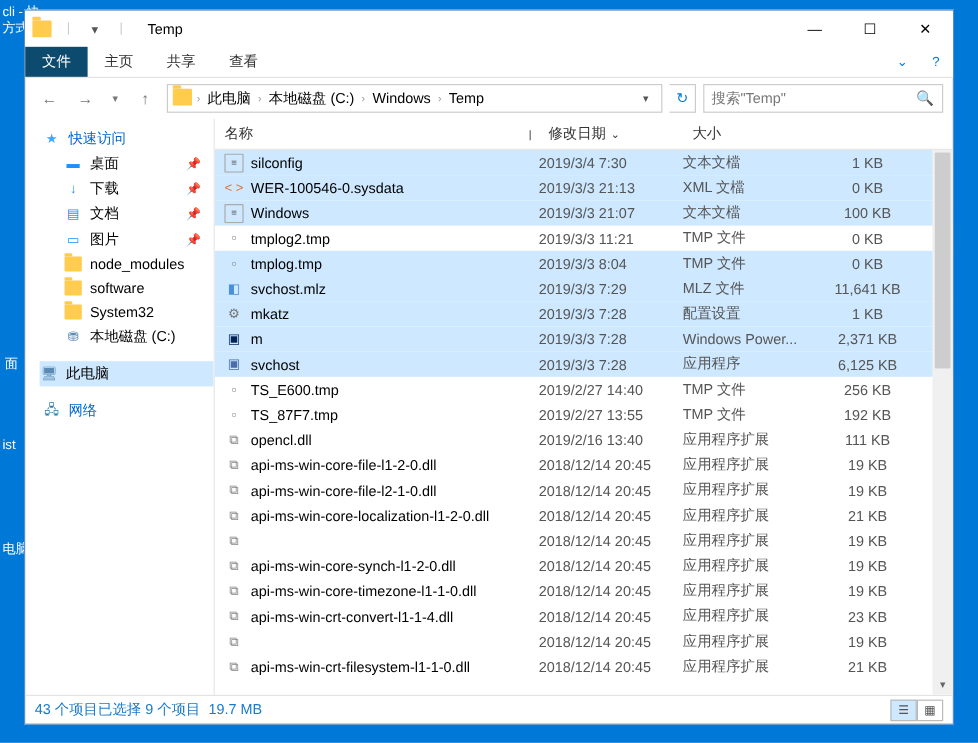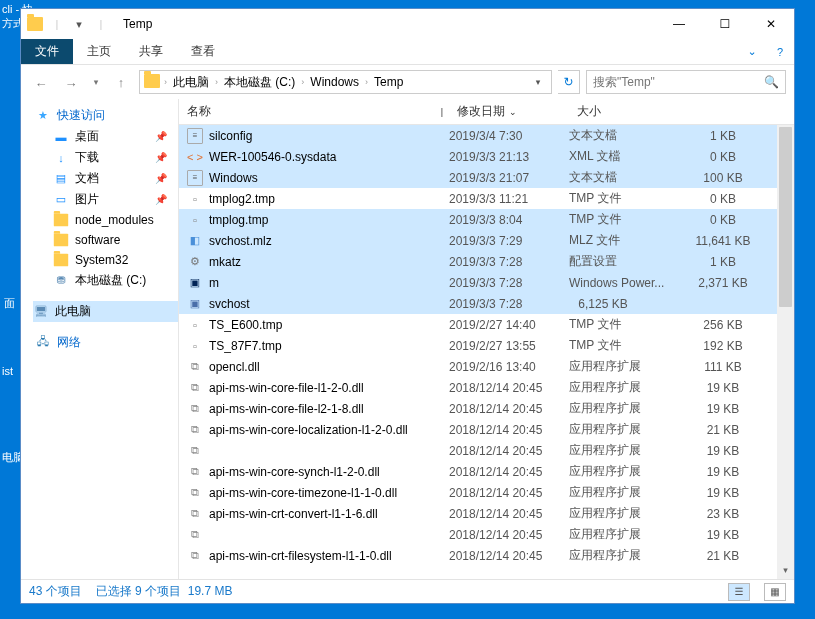--- a/index.html
+++ b/index.html
@@ -74,21 +74,21 @@
 .fico.cfg{color:#777;}
 .fico.ps{color:#012456;}
 .fico.exe{color:#4a6ea9;}
 .fico.dll{color:#888;}
 .scrollbar-v{position:absolute;right:0;top:0;bottom:0;width:17px;background:#f0f0f0;}
 .scrollbar-v .thumb{position:absolute;left:2px;right:2px;top:2px;height:180px;background:#cdcdcd;border-radius:1px;}
 .scrollbar-v .arr{position:absolute;left:0;right:0;height:17px;text-align:center;font-size:9px;color:#666;line-height:17px;}
 .scrollbar-v .arr.up{top:0;} .scrollbar-v .arr.dn{bottom:0;}
 
 
-.status { height:24px; border-top:1px solid #e3e3e3; display:flex; align-items:center; font-size:12px; color:#1979ca; padding:0 8px; gap:14px;}
+.status { height:24px; border-top:1px solid #e3e3e3; display:flex; align-items:center; font-size:12px; color:#1979ca; padding:0 8px; }
 .status .spacer{flex:1;}
 .status .view{width:22px;height:18px;border:1px solid #bbb;display:flex;align-items:center;justify-content:center;font-size:10px;color:#555;}
 .status .view.active{background:#cde8ff;}
 </style>
 </head>
 <body>
 
 <div class="desk-frag" style="left:2px;top:2px">cli - 快</div>
 <div class="desk-frag" style="left:2px;top:16px">方式</div>
 <div class="desk-frag" style="left:4px;top:296px">面</div>
@@ -299,20 +299,21 @@
             <div class="rdate">2019/3/3 7:28</div>
             <div class="rtype">Windows Power...</div>
             <div class="rsize">2,371 KB</div>
           </div>
           <div class="row sel">
             <div class="rname">
               <span class="fico exe">▣</span>
               <span>svchost</span>
             </div>
             <div class="rdate">2019/3/3 7:28</div>
+            <div class="rtype">应用程序</div>
             <div class="rsize">6,125 KB</div>
           </div>
           <div class="row">
             <div class="rname">
               <span class="fico tmp">▫</span>
               <span>TS_E600.tmp</span>
             </div>
             <div class="rdate">2019/2/27 14:40</div>
             <div class="rtype">TMP 文件</div>
             <div class="rsize">256 KB</div>
@@ -340,21 +341,21 @@
               <span class="fico dll">⧉</span>
               <span>api-ms-win-core-file-l1-2-0.dll</span>
             </div>
             <div class="rdate">2018/12/14 20:45</div>
             <div class="rtype">应用程序扩展</div>
             <div class="rsize">19 KB</div>
           </div>
           <div class="row">
             <div class="rname">
               <span class="fico dll">⧉</span>
-              <span>api-ms-win-core-file-l2-1-8.dll</span>
+              <span>api-ms-win-core-file-l2-1-0.dll</span>
             </div>
             <div class="rdate">2018/12/14 20:45</div>
             <div class="rtype">应用程序扩展</div>
             <div class="rsize">19 KB</div>
           </div>
           <div class="row">
             <div class="rname">
               <span class="fico dll">⧉</span>
               <span>api-ms-win-core-localization-l1-2-0.dll</span>
             </div>
@@ -384,21 +385,21 @@
               <span class="fico dll">⧉</span>
               <span>api-ms-win-core-timezone-l1-1-0.dll</span>
             </div>
             <div class="rdate">2018/12/14 20:45</div>
             <div class="rtype">应用程序扩展</div>
             <div class="rsize">19 KB</div>
           </div>
           <div class="row">
             <div class="rname">
               <span class="fico dll">⧉</span>
-              <span>api-ms-win-crt-convert-l1-1-6.dll</span>
+              <span>api-ms-win-crt-convert-l1-1-4.dll</span>
             </div>
             <div class="rdate">2018/12/14 20:45</div>
             <div class="rtype">应用程序扩展</div>
             <div class="rsize">23 KB</div>
           </div>
           <div class="row">
             <div class="rname">
               <span class="fico dll">⧉</span>
             </div>
             <div class="rdate">2018/12/14 20:45</div>

